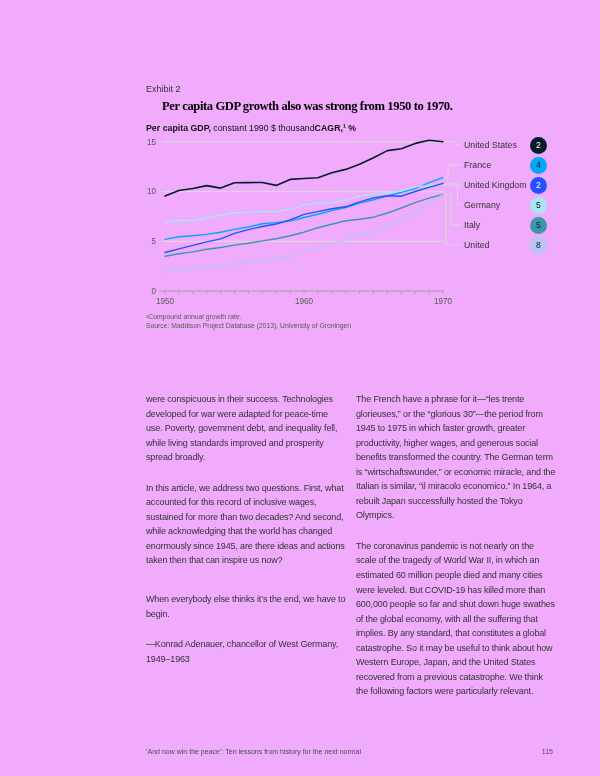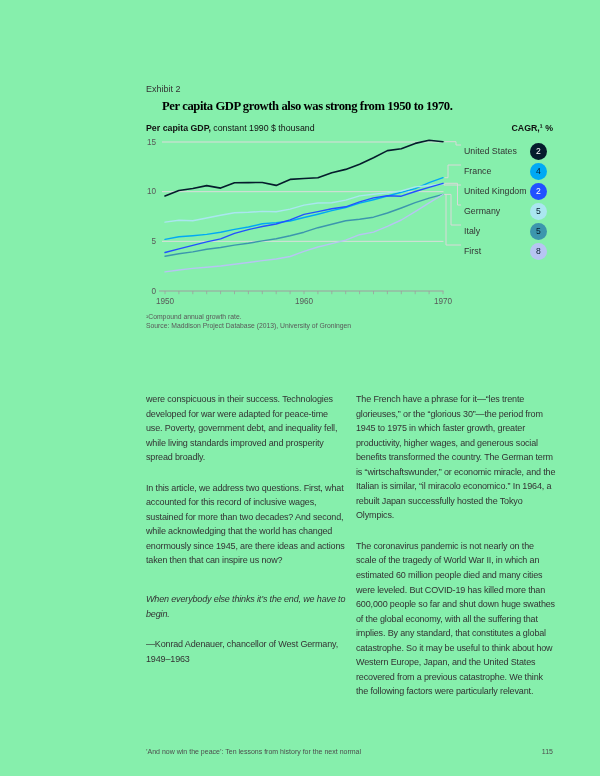--- a/index.html
+++ b/index.html
@@ -1,39 +1,39 @@
 <!DOCTYPE html>
 <html><head>
 <meta charset="utf-8">
 <style>
   html,body{margin:0;padding:0;background:#e8e8e8;}
-  .page{position:relative;width:600px;height:776px;background:#86efac;margin:0 auto;
+  .page{position:relative;width:600px;height:776px;background:#f0abfc;margin:0 auto;
         font-family:"Liberation Sans",sans-serif;color:#2b2b2b;overflow:hidden;}
   .abs{position:absolute;}
   .exhibit-label{top:84px;left:146px;font-size:9px;color:#333;}
   .exhibit-title{top:99px;left:162px;font-family:"Liberation Serif",serif;font-weight:bold;
                  font-size:12.6px;letter-spacing:-0.4px;color:#000;white-space:nowrap;}
-  .chart-header{top:123px;left:146px;width:407px;display:flex;justify-content:space-between;
+  .chart-header{top:123px;left:146px;width:407px;display:flex;
                 font-size:8.8px;color:#111;}
   .chart-header .bold{font-weight:bold;}
   #chart-svg{left:0;top:0;width:600px;height:776px;}
   svg text{font-family:"Liberation Sans",sans-serif;font-size:8.2px;fill:#595959;}
-  .legend-row{position:absolute;left:464px;width:89px;height:18px;margin-top:6px;}
+  .legend-row{position:absolute;left:464px;width:89px;height:18px;}
   .legend-label{position:absolute;left:0;top:0;line-height:18px;font-size:8.8px;color:#333;white-space:nowrap;}
   .badge{position:absolute;right:6px;top:0.5px;width:17px;height:17px;border-radius:50%;
          font-size:8.6px;font-weight:500;display:flex;align-items:center;justify-content:center;}
   .footnote{top:312px;left:146px;font-size:6.8px;line-height:9px;color:#595959;}
   .col{top:376px;width:200px;font-size:9px;line-height:14.55px;letter-spacing:-0.15px;color:#333;}
   .col-left{left:146px;}
   .col-right{left:356px;}
   .col p{margin:16px 0 14px 0;}
   .section-heading{font-family:"Liberation Serif",serif;font-weight:bold;font-size:12px;
                    letter-spacing:-0.4px;line-height:15px;color:#000;margin:24px 0 13px 0;}
   .section-heading span{display:block;white-space:nowrap;}
-  .quote{font-style:italic;margin:0;}
+  .quote{margin:0;}
   .attribution{margin:0;}
   .footer{top:748px;left:146px;width:407px;display:flex;justify-content:space-between;
           font-size:7px;color:#4d4d4d;}
 </style>
 </head>
 <body>
 
 <div class="page">
 
   <div class="abs exhibit-label">Exhibit 2</div>
@@ -108,21 +108,21 @@
     </div>
     <div class="legend-row" style="top: 196px;">
       <span class="legend-label">Germany</span>
       <span class="badge" style="background: rgb(170, 230, 240); color: rgb(5, 28, 44);">5</span>
     </div>
     <div class="legend-row" style="top: 216px;">
       <span class="legend-label">Italy</span>
       <span class="badge" style="background: rgb(60, 150, 173); color: rgb(5, 28, 44);">5</span>
     </div>
     <div class="legend-row" style="top: 236px;">
-      <span class="legend-label">First</span>
+      <span class="legend-label">United</span>
       <span class="badge" style="background: rgb(182, 197, 242); color: rgb(5, 28, 44);">8</span>
     </div>
   </div>
 
   <div class="abs footnote">
     <div>¹Compound annual growth rate.</div>
     <div>Source: Maddison Project Database (2013), University of Groningen</div>
   </div>
 
   <div class="abs col col-left">

